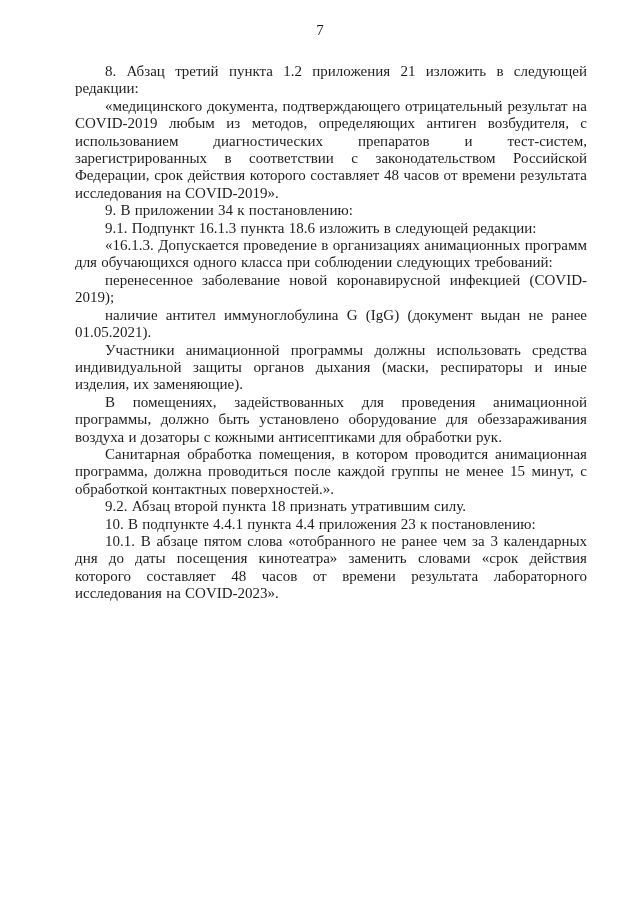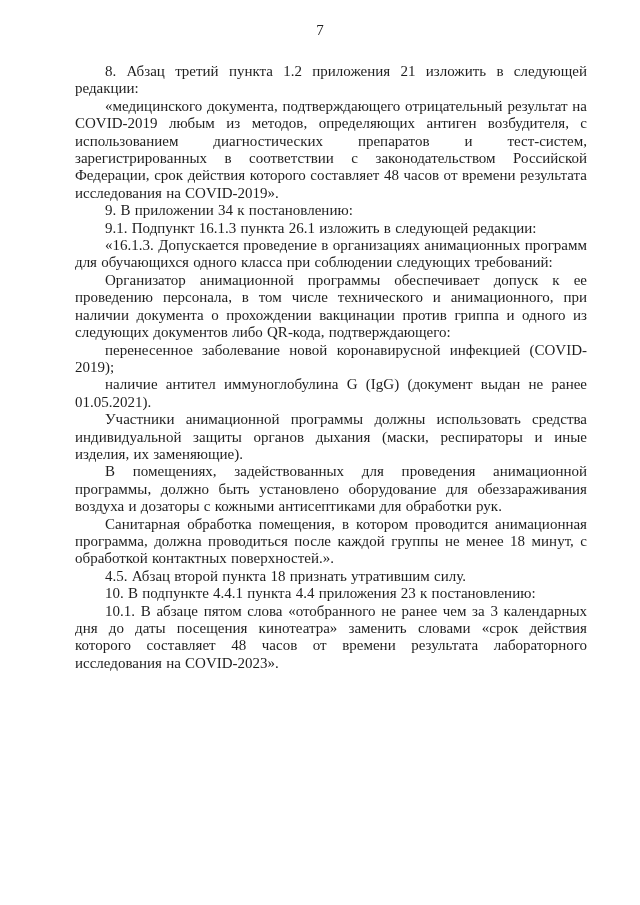--- a/index.html
+++ b/index.html
@@ -39,25 +39,24 @@
 </style>
 </head>
 <body>
 
 <div class="page">
   <div class="page-number">7</div>
   <div class="doc-body">
     <p class="para">8. Абзац третий пункта 1.2 приложения 21 изложить в следующей редакции:</p>
     <p class="para">«медицинского документа, подтверждающего отрицательный результат на COVID-2019 любым из методов, определяющих антиген возбудителя, с использованием диагностических препаратов и тест-систем, зарегистрированных в соответствии с законодательством Российской Федерации, срок действия которого составляет 48 часов от времени результата исследования на COVID-2019».</p>
     <p class="para">9. В приложении 34 к постановлению:</p>
-    <p class="para">9.1. Подпункт 16.1.3 пункта 26.1 изложить в следующей редакции:</p>
+    <p class="para">9.1. Подпункт 16.1.3 пункта 18.6 изложить в следующей редакции:</p>
     <p class="para">«16.1.3. Допускается проведение в организациях анимационных программ для обучающихся одного класса при соблюдении следующих требований:</p>
-    <p class="para">Организатор анимационной программы обеспечивает допуск к ее проведению персонала, в том числе технического и анимационного, при наличии документа о прохождении вакцинации против гриппа и одного из следующих документов либо QR-кода, подтверждающего:</p>
     <p class="para">перенесенное заболевание новой коронавирусной инфекцией (COVID-2019);</p>
     <p class="para">наличие антител иммуноглобулина G (IgG) (документ выдан не ранее 01.05.2021).</p>
     <p class="para">Участники анимационной программы должны использовать средства индивидуальной защиты органов дыхания (маски, респираторы и иные изделия, их заменяющие).</p>
     <p class="para">В помещениях, задействованных для проведения анимационной программы, должно быть установлено оборудование для обеззараживания воздуха и дозаторы с кожными антисептиками для обработки рук.</p>
-    <p class="para">Санитарная обработка помещения, в котором проводится анимационная программа, должна проводиться после каждой группы не менее 18 минут, с обработкой контактных поверхностей.».</p>
-    <p class="para">4.5. Абзац второй пункта 18 признать утратившим силу.</p>
+    <p class="para">Санитарная обработка помещения, в котором проводится анимационная программа, должна проводиться после каждой группы не менее 15 минут, с обработкой контактных поверхностей.».</p>
+    <p class="para">9.2. Абзац второй пункта 18 признать утратившим силу.</p>
     <p class="para">10. В подпункте 4.4.1 пункта 4.4 приложения 23 к постановлению:</p>
     <p class="para">10.1. В абзаце пятом слова «отобранного не ранее чем за 3 календарных дня до даты посещения кинотеатра» заменить словами «срок действия которого составляет 48 часов от времени результата лабораторного исследования на COVID-2023».</p>
   </div>
 </div>
 
 </body></html>

